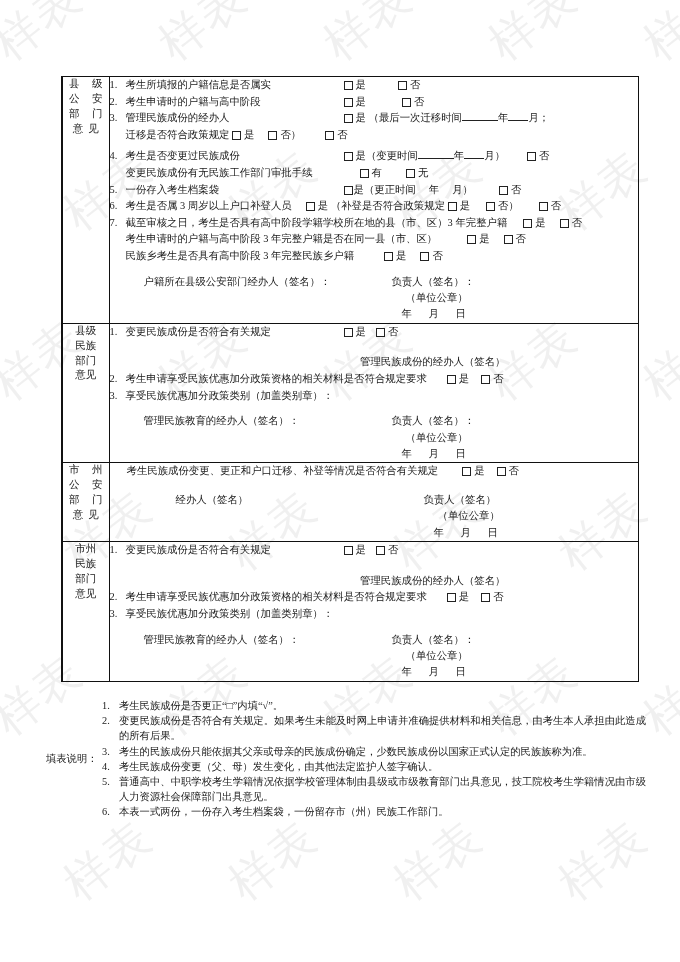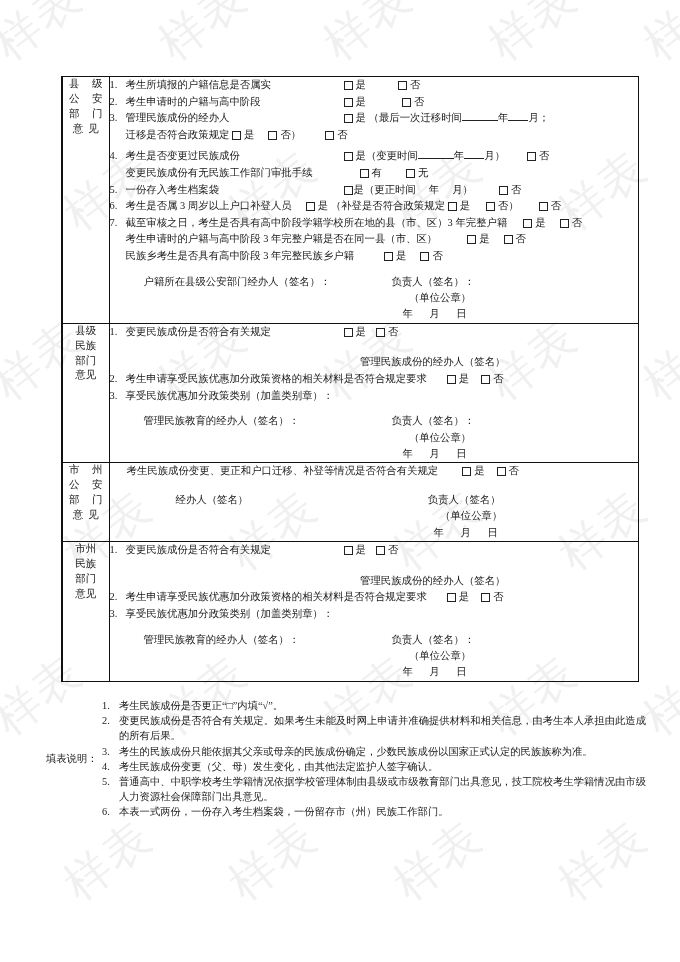--- a/index.html
+++ b/index.html
@@ -140,21 +140,21 @@
     font-size: 10.4px;
   }
   .sig-left {
     width: 248px;
     padding-left: 34px;
     white-space: nowrap;
   }
   .sig-right {
     white-space: nowrap;
   }
-  .sig-right .c { text-align: center; }
+  .sig-right .c { text-align: left; }
   .sig-right .c.i1 { padding-left: 14px; }
   .sig-right .c.i2 { padding-left: 10px; letter-spacing: 7px; }
 
   .center-line {
     text-align: center;
     line-height: 16.6px;
     white-space: nowrap;
   }
   .center-line.off {
     padding-left: 118px;

